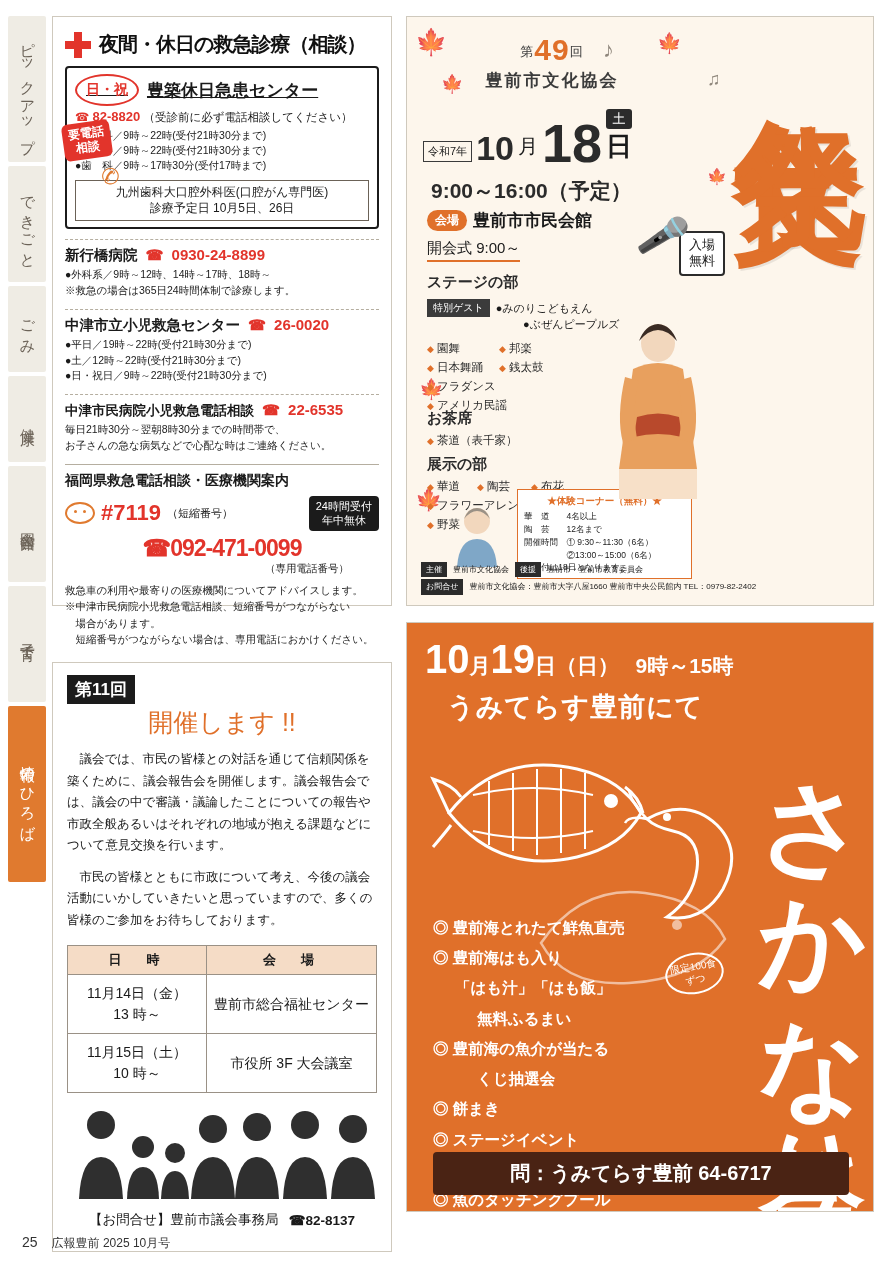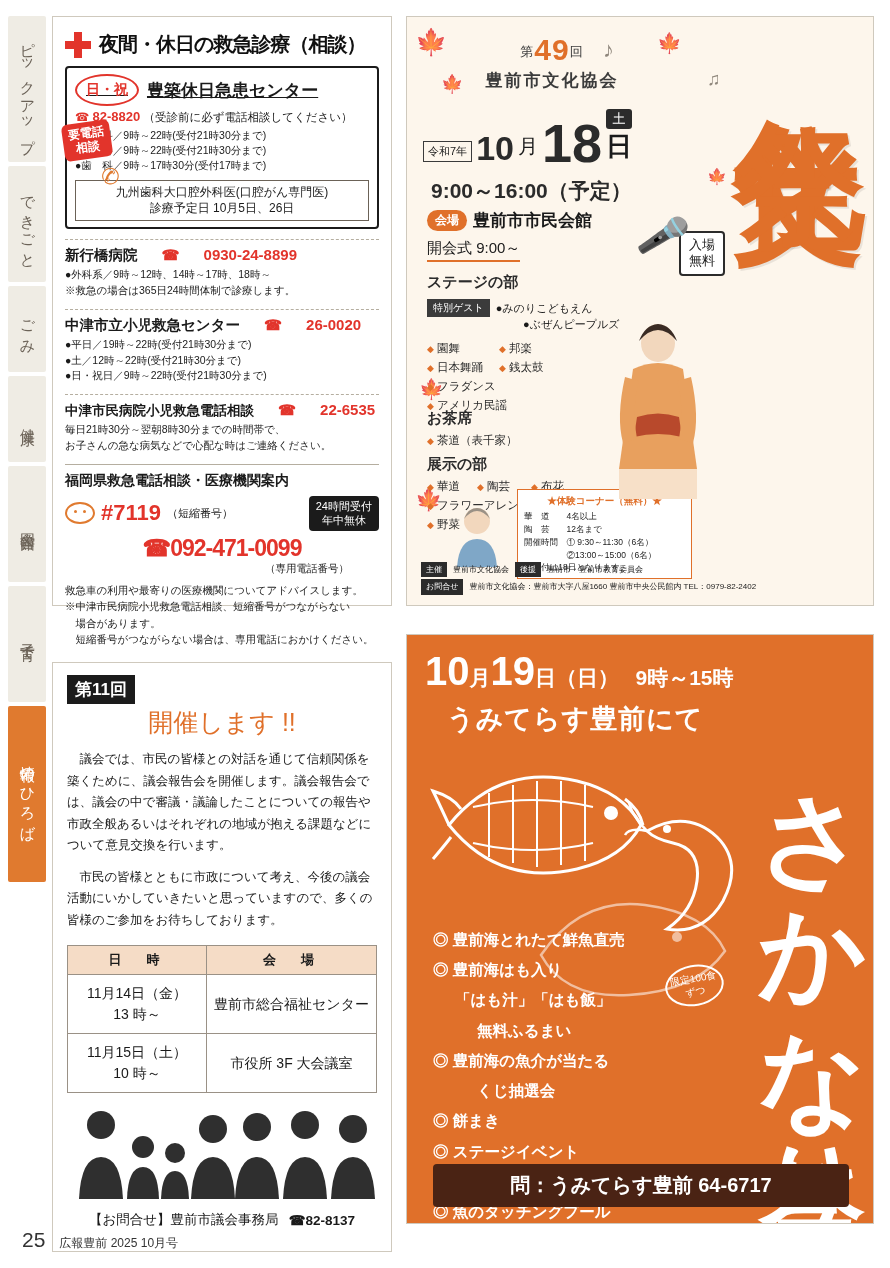--- a/index.html
+++ b/index.html
@@ -46,21 +46,21 @@
   .tel-line { font-size:11.5px; margin-top:3px; }
   .tel-num { color:#e2342b; font-weight:bold; font-size:13px; }
   .a-list { font-size:10.5px; line-height:1.45; margin-top:3px; }
   .a-sub { border:1px solid #6b6257; font-size:12px; text-align:center; padding:3px; margin-top:6px; line-height:1.4;}
   .badge-call { position:absolute; left:-4px; top:54px; background:#e2342b; color:#fff;
       font-size:12px; font-weight:bold; border-radius:6px; padding:4px 6px; line-height:1.2; text-align:center;
       transform: rotate(-8deg); }
   .phone-doodle { position:absolute; left:34px; top:96px; font-size:22px; color:#e07a2f; transform:rotate(12deg);}
   .hosp { margin-top:10px; padding-top:6px; border-top:1px dashed #b5aea0; }
   .hosp:first-of-type { border-top:none; }
-  .hosp-name { font-size:14.5px; font-weight:bold; display:flex; align-items:baseline; gap:24px; flex-wrap:wrap;}
+  .hosp-name { font-size:14.5px; font-weight:bold; display:flex; align-items:baseline; gap:8px; flex-wrap:wrap;}
   .hosp-tel { color:#e2342b; font-size:15px; font-weight:bold; }
   .hosp-body { font-size:10.5px; line-height:1.5; margin-top:2px; }
   .pref-box { margin-top:10px; border-top:1px solid #b5aea0; padding-top:7px; }
   .pref-title { font-size:14px; font-weight:bold; }
   .short-row { display:flex; align-items:center; gap:6px; margin-top:6px; }
   .smiley { width:30px; height:22px; border:2px solid #e07a2f; border-radius:50%; position:relative; flex:0 0 auto;}
   .smiley:before, .smiley:after{content:"";position:absolute;top:6px;width:3px;height:3px;background:#e07a2f;border-radius:50%;}
   .smiley:before{left:7px;} .smiley:after{right:7px;}
   .sharp { color:#e2342b; font-weight:bold; font-size:22px; }
   .short-label { font-size:11px; }
@@ -116,39 +116,39 @@
   .c-h1 { color:#e0702a; font-size:25px; font-weight:bold; letter-spacing:-1px;}
   .c-h2 { color:#e0702a; font-size:25px; font-weight:normal; text-align:center; margin-top:2px;}
   .c-p { font-size:12.5px; line-height:1.72; margin-top:10px; text-indent:1em;}
   table.c-tbl { border-collapse:collapse; width:100%; margin-top:14px; }
   table.c-tbl th { background:#f5dcc6; border:1px solid #9a9186; font-size:13px; padding:5px; letter-spacing:6px;}
   table.c-tbl td { border:1px solid #9a9186; font-size:14px; padding:8px 4px; text-align:center; line-height:1.5;}
   .c-people { margin-top:10px; height:96px; position:relative; }
   .c-contact { margin-top:8px; font-size:13.5px; display:flex; align-items:center; gap:10px; justify-content:center;}
 
   
-  #panelD { left:354px; top:606px; width:468px; height:590px; background:#e0702a; overflow:hidden;margin-top:12px;}
+  #panelD { left:354px; top:606px; width:468px; height:590px; background:#e0702a; overflow:hidden;}
   .d-date { position:absolute; left:18px; top:14px; color:#fff; font-weight:bold; }
   .d-date .m { font-size:40px; } .d-date .small { font-size:21px; }
   .d-sub { position:absolute; left:40px; top:66px; color:#fff; font-size:27px; font-weight:bold; letter-spacing:1px;}
   .d-kanji { position:absolute; right:8px; top:86px; width:150px; writing-mode:vertical-rl;
              font-size:106px; font-weight:bold; color:#fff; line-height:.98; letter-spacing:-4px;
              font-family:"DejaVu Sans", sans-serif;}
   .d-list { position:absolute; left:26px; top:290px; width:300px; color:#fff; font-size:15.5px;
             font-weight:bold; line-height:1.95;}
   .d-list .ind { display:block; padding-left:22px; }
   .d-limit { position:absolute; left:258px; top:330px; color:#fff; border:2px solid #fff; border-radius:50%;
              font-size:10px; padding:6px 4px; text-align:center; line-height:1.25; transform:rotate(-10deg);}
   .d-foot { position:absolute; left:26px; bottom:16px; width:416px; background:#4a2314; color:#fff;
             border-radius:4px; text-align:center; font-size:20px; font-weight:bold; padding:8px 0;}
   .fish { position:absolute; }
 
   
   .pagefoot { position:absolute; left:22px; bottom:16px; font-size:12px; color:#333; display:flex; gap:14px; align-items:baseline;}
-  .pagefoot .num { font-size:21px; }
+  .pagefoot .num { font-size:14px; }
 </style>
 </head>
 <body>
 
 <div class="rail">
   <div class="rail-item" style="height:146px">ピックアップ</div>
   <div class="rail-item" style="height:116px">できごと</div>
   <div class="rail-item" style="height:86px">ごみ</div>
   <div class="rail-item" style="height:86px">健康</div>
   <div class="rail-item" style="height:116px">図書館</div>

